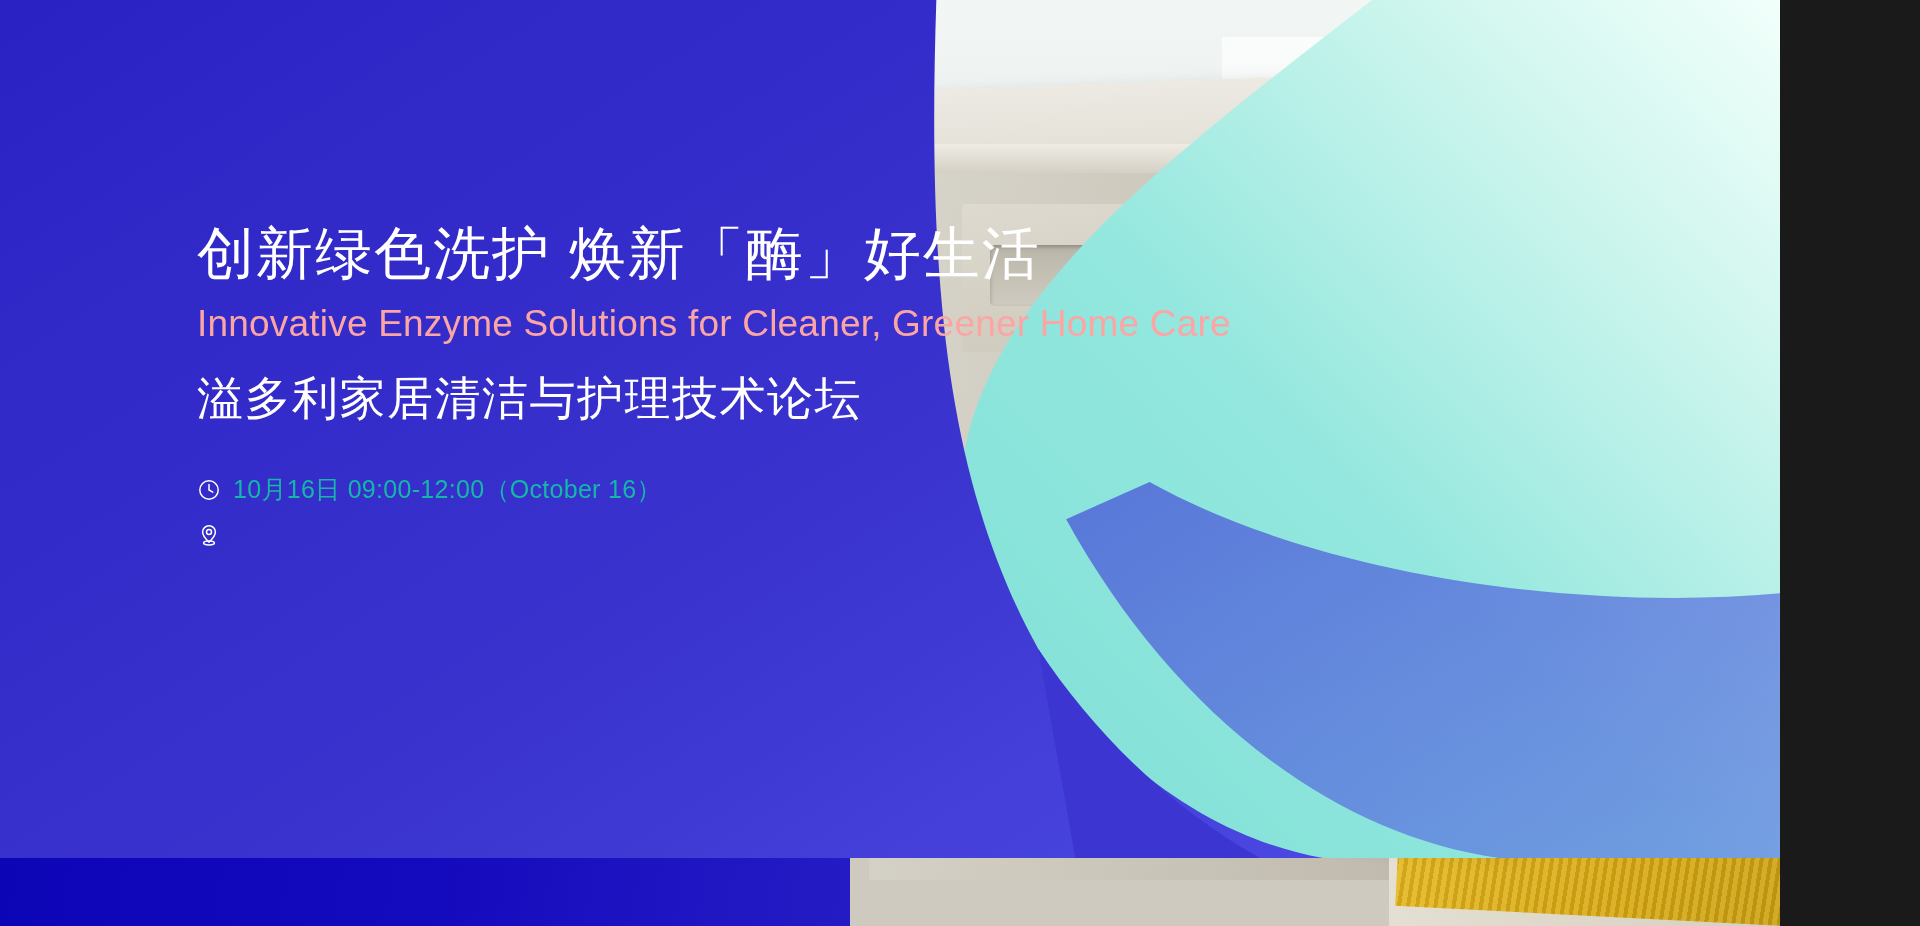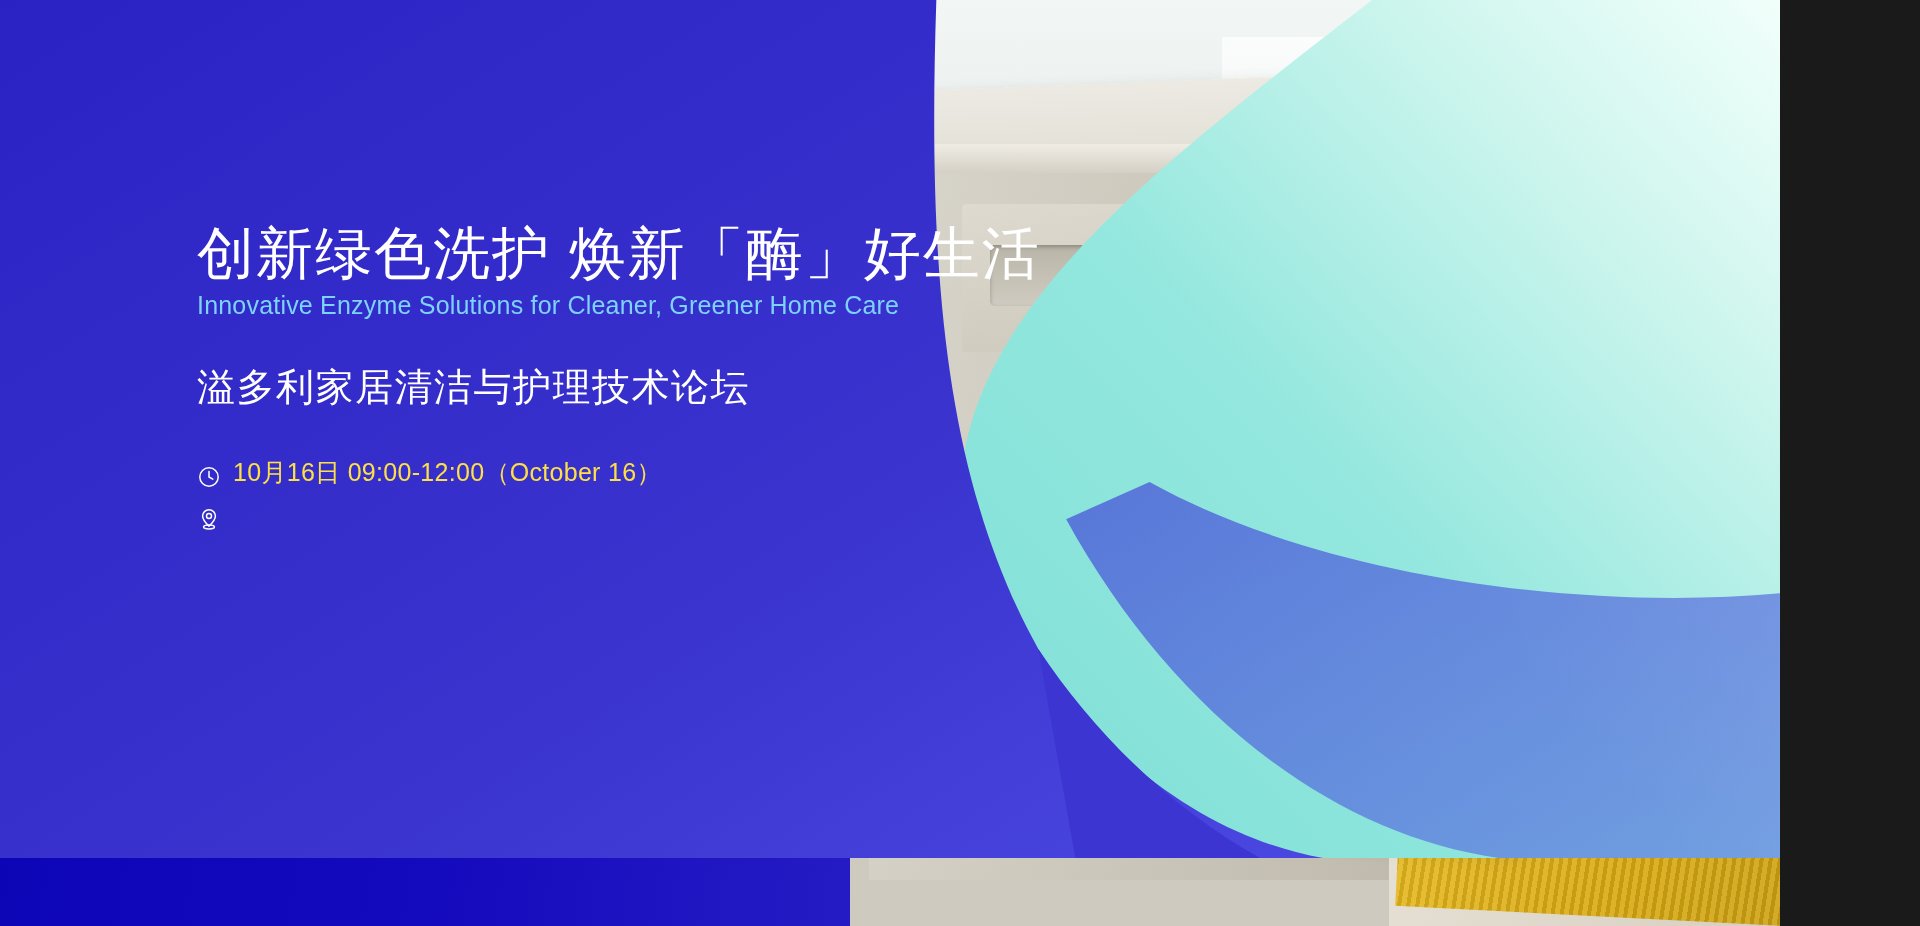--- a/index.html
+++ b/index.html
@@ -275,51 +275,51 @@
   }
   .headline-cn {
     font-size: 57px;
     line-height: 1.12;
     letter-spacing: 2px;
     color: #ffffff;
     font-weight: 400;
     white-space: nowrap;
   }
   .headline-en {
-    margin-top: 4px;
-    font-size: 25px;
+    margin-top: 16px;
+    font-size: 37px;
     line-height: 1.2;
-    color: #7dd3fc;
+    color: #fca5a5;
     font-weight: 400;
     letter-spacing: .2px;
     white-space: nowrap;
   }
   .subhead-cn {
-    margin-top: 44px;
-    font-size: 38px;
+    margin-top: 24px;
+    font-size: 46px;
     line-height: 1.25;
     letter-spacing: 1.5px;
     color: #ffffff;
     font-weight: 400;
     white-space: nowrap;
   }
   .subhead-en {
     margin-top: 5px;
     font-size: 19px;
     line-height: 1.2;
     color: #ffffff;
     letter-spacing: .2px;
     white-space: nowrap;
   }
 
   .meta { margin-top: 46px; }
   .meta-row {
     display: flex;
-    align-items: flex-end;
-    color: #fde047;
+    align-items: flex-start;
+    color: #14b8a6;
     margin-bottom: 14px;
   }
   .meta-icon {
     flex: 0 0 auto;
     width: 24px;
     height: 24px;
     margin-right: 12px;
     margin-top: 4px;
   }
   .meta-icon svg { display: block; width: 24px; height: 24px; }

